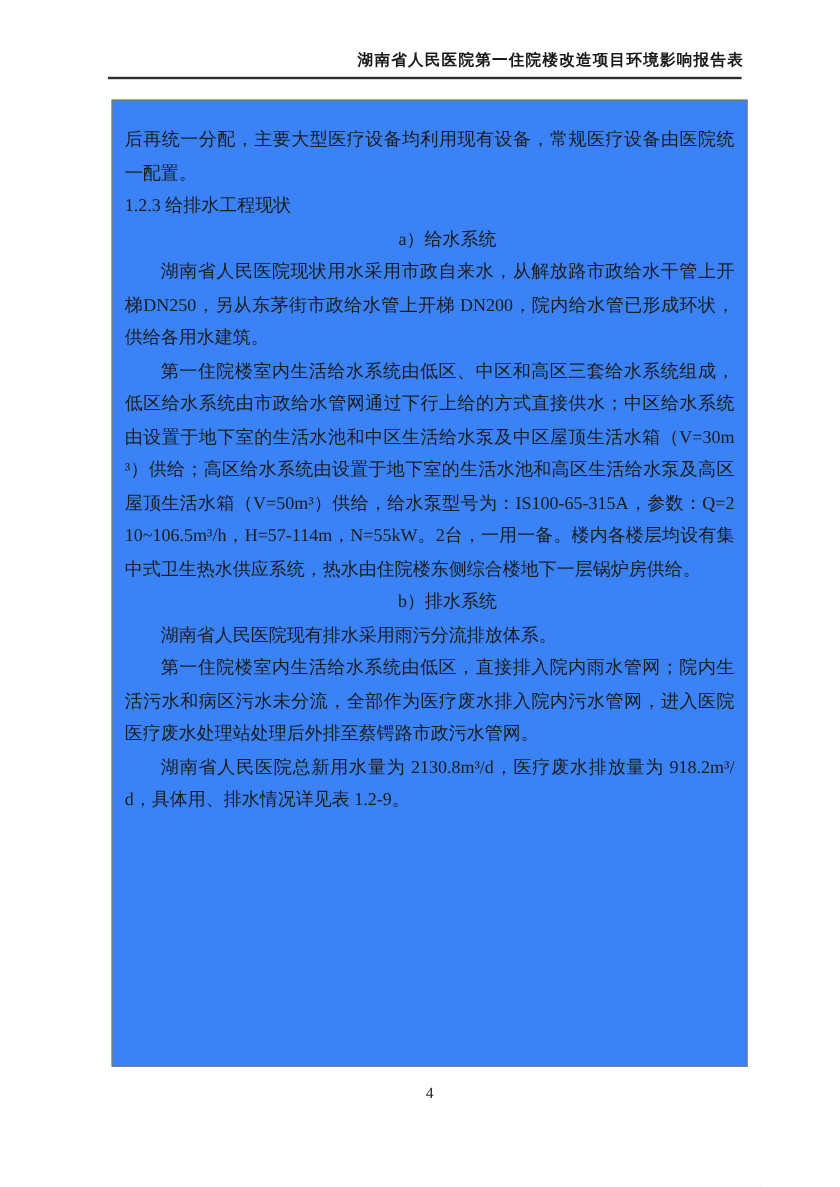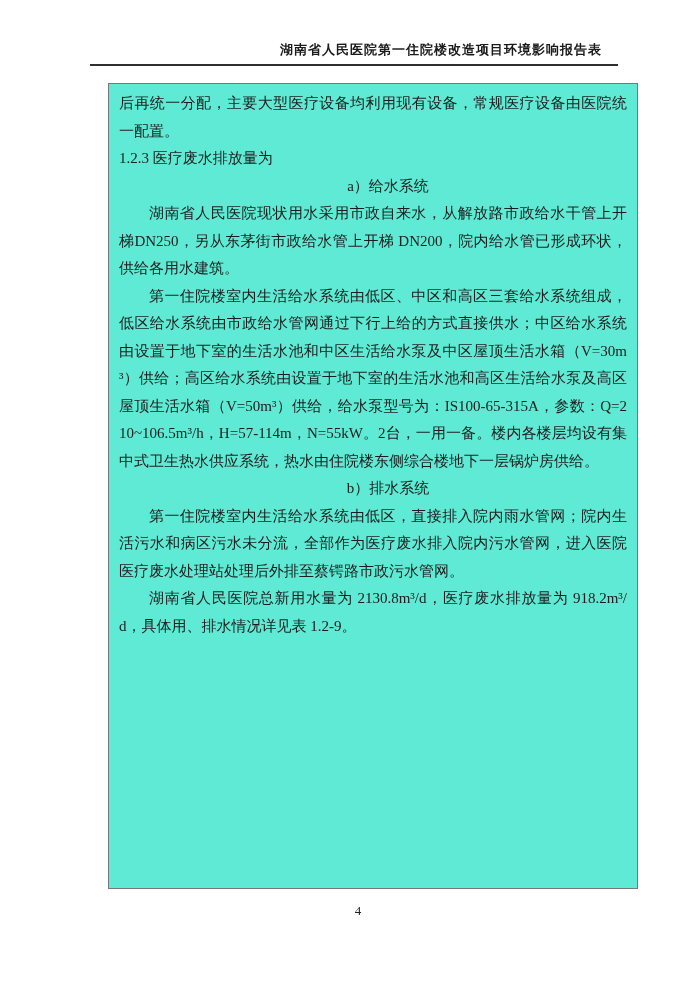--- a/index.html
+++ b/index.html
@@ -11,46 +11,46 @@
     width: 700px;
     height: 989px;
     position: relative;
     font-family: "Liberation Serif", "DejaVu Serif", serif;
     color: #1c1c1c;
     overflow: hidden;
   }
   .header-title {
     position: absolute;
     top: 41px;
-    left: 74px;
+    left: 92px;
     width: 528px;
     text-align: right;
     font-size: 13px;
     font-weight: bold;
     letter-spacing: 1px;
     color: #1a1a1a;
   }
   .header-rule {
     position: absolute;
     top: 64px;
     left: 90px;
     width: 528px;
     height: 2px;
     background: #2f2f2f;
   }
   .content-box {
     position: absolute;
     top: 83px;
-    left: 108px;
+    left: 93px;
     width: 530px;
     height: 806px;
     border: 1px solid #777777;
     box-sizing: border-box;
-    padding: 6px 10px 0 10px;
-    background: #5eead4;
+    padding: 20px 10px 0 10px;
+    background: #3b82f6;
   }
   .para {
     margin: 0;
     font-size: 15px;
     line-height: 27.5px;
     text-align: justify;
     text-justify: inter-character;
     word-break: break-all;
     color: #1c1c1c;
   }
@@ -71,23 +71,24 @@
 </head>
 <body>
 
 <div class="header-title">湖南省人民医院第一住院楼改造项目环境影响报告表</div>
 
 <div class="header-rule"></div>
 
 <div class="content-box">
   <div id="paragraphs">
       <p class="para noindent">后再统一分配，主要大型医疗设备均利用现有设备，常规医疗设备由医院统一配置。</p>
-      <p class="para heading">1.2.3 医疗废水排放量为</p>
+      <p class="para heading">1.2.3 给排水工程现状</p>
       <p class="para sub">a）给水系统</p>
       <p class="para body">湖南省人民医院现状用水采用市政自来水，从解放路市政给水干管上开梯DN250，另从东茅街市政给水管上开梯 DN200，院内给水管已形成环状，供给各用水建筑。</p>
       <p class="para body">第一住院楼室内生活给水系统由低区、中区和高区三套给水系统组成，低区给水系统由市政给水管网通过下行上给的方式直接供水；中区给水系统由设置于地下室的生活水池和中区生活给水泵及中区屋顶生活水箱（V=30m³）供给；高区给水系统由设置于地下室的生活水池和高区生活给水泵及高区屋顶生活水箱（V=50m³）供给，给水泵型号为：IS100-65-315A，参数：Q=210~106.5m³/h，H=57-114m，N=55kW。2台，一用一备。楼内各楼层均设有集中式卫生热水供应系统，热水由住院楼东侧综合楼地下一层锅炉房供给。</p>
       <p class="para sub">b）排水系统</p>
+      <p class="para body">湖南省人民医院现有排水采用雨污分流排放体系。</p>
       <p class="para body">第一住院楼室内生活给水系统由低区，直接排入院内雨水管网；院内生活污水和病区污水未分流，全部作为医疗废水排入院内污水管网，进入医院医疗废水处理站处理后外排至蔡锷路市政污水管网。</p>
       <p class="para body">湖南省人民医院总新用水量为 2130.8m³/d，医疗废水排放量为 918.2m³/d，具体用、排水情况详见表 1.2-9。</p>
     </div>
 </div>
 
 <div class="page-number">4</div>
 
 </body></html>

